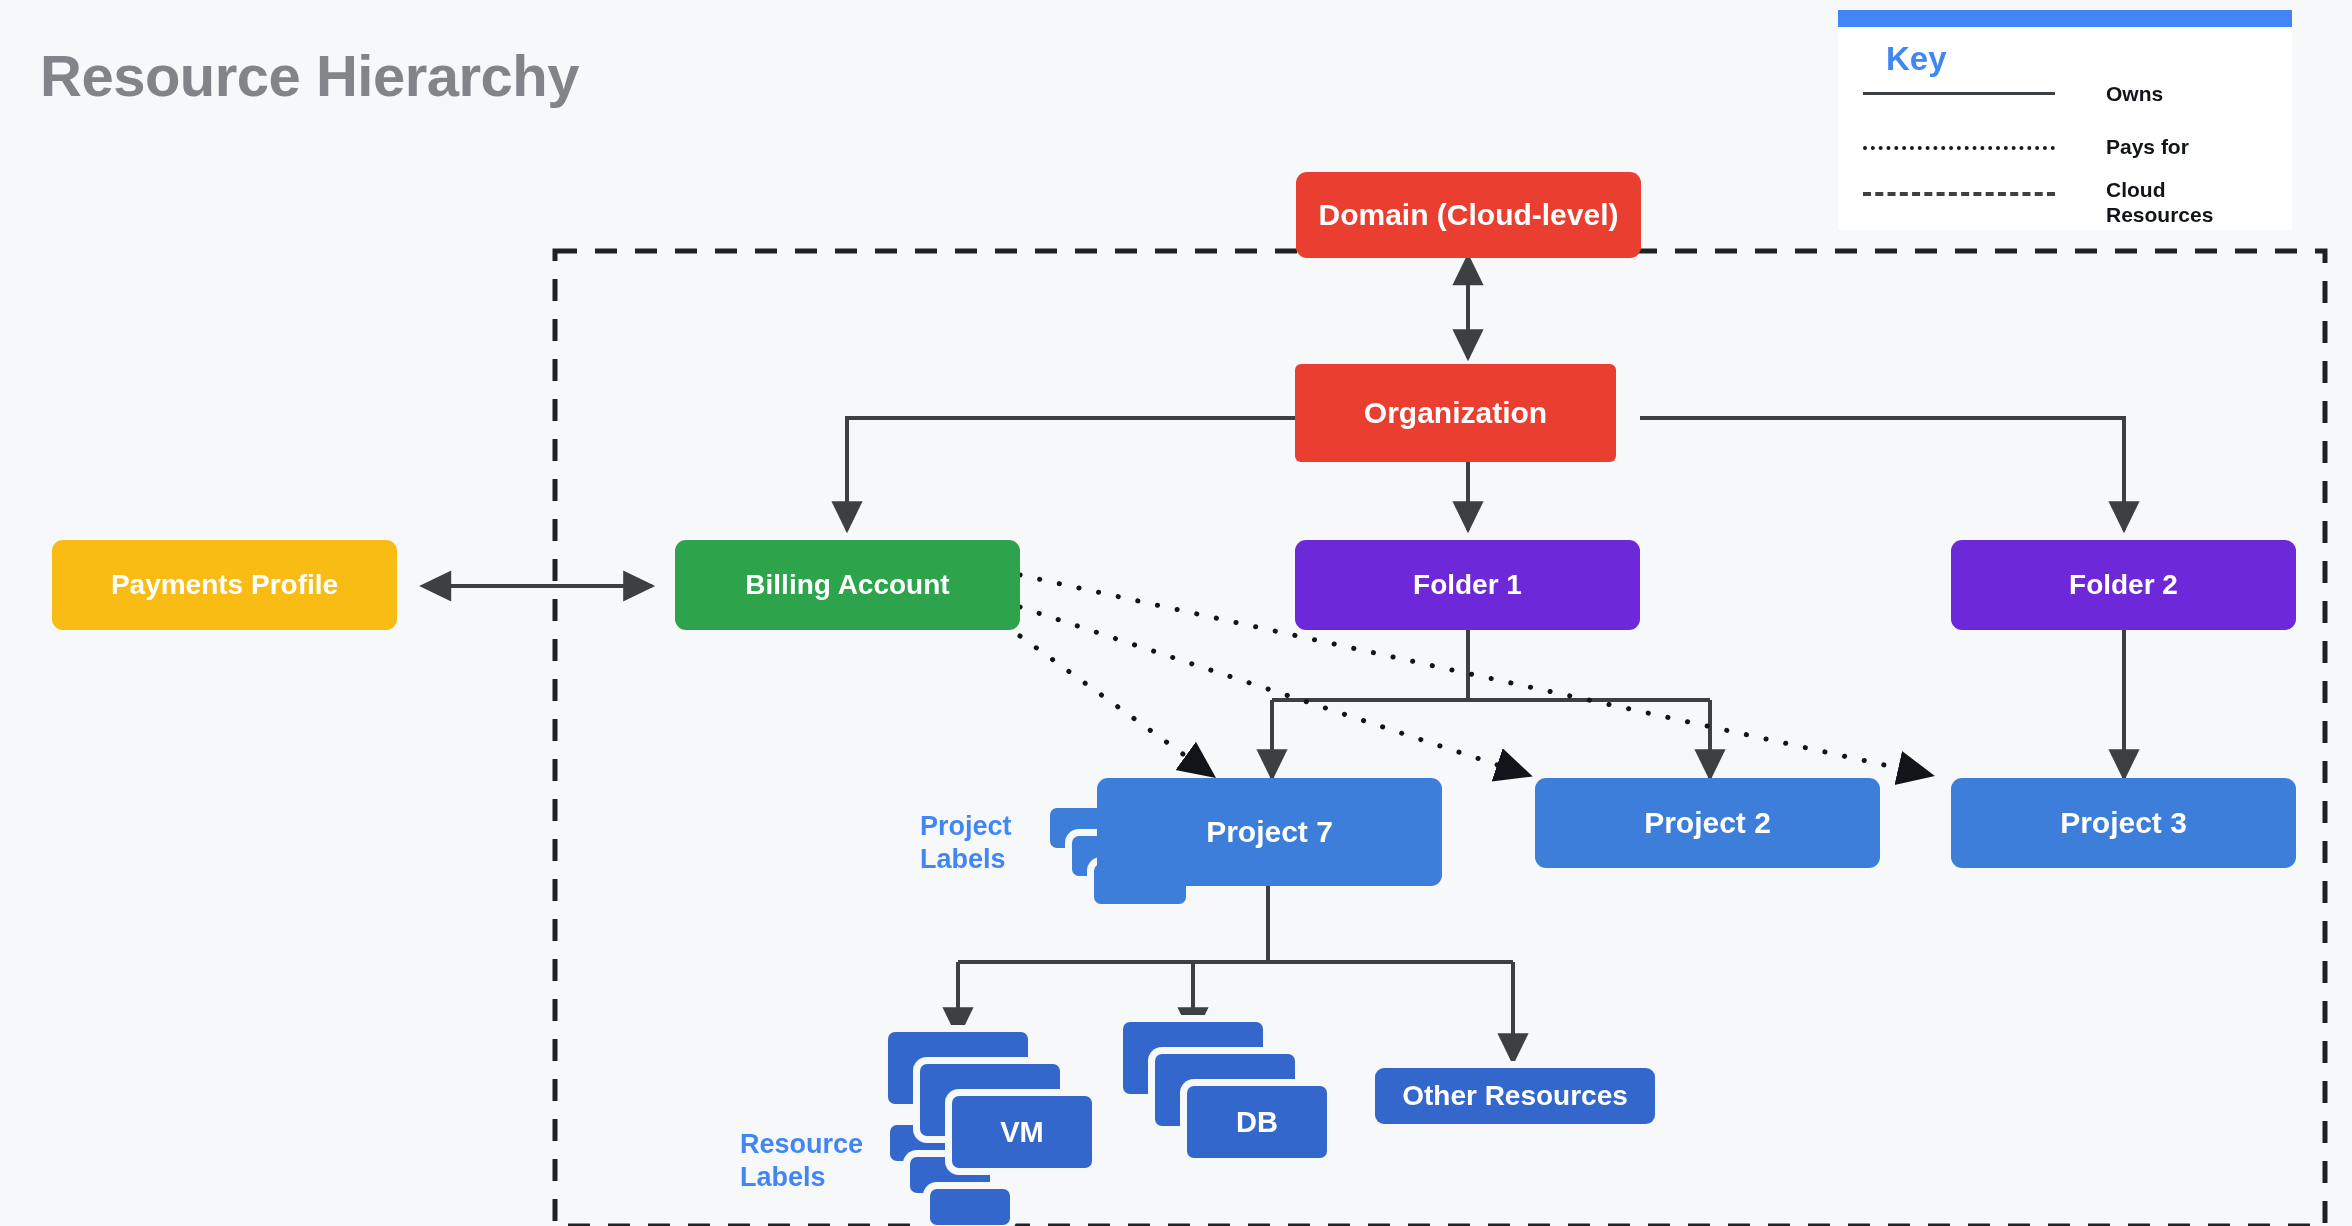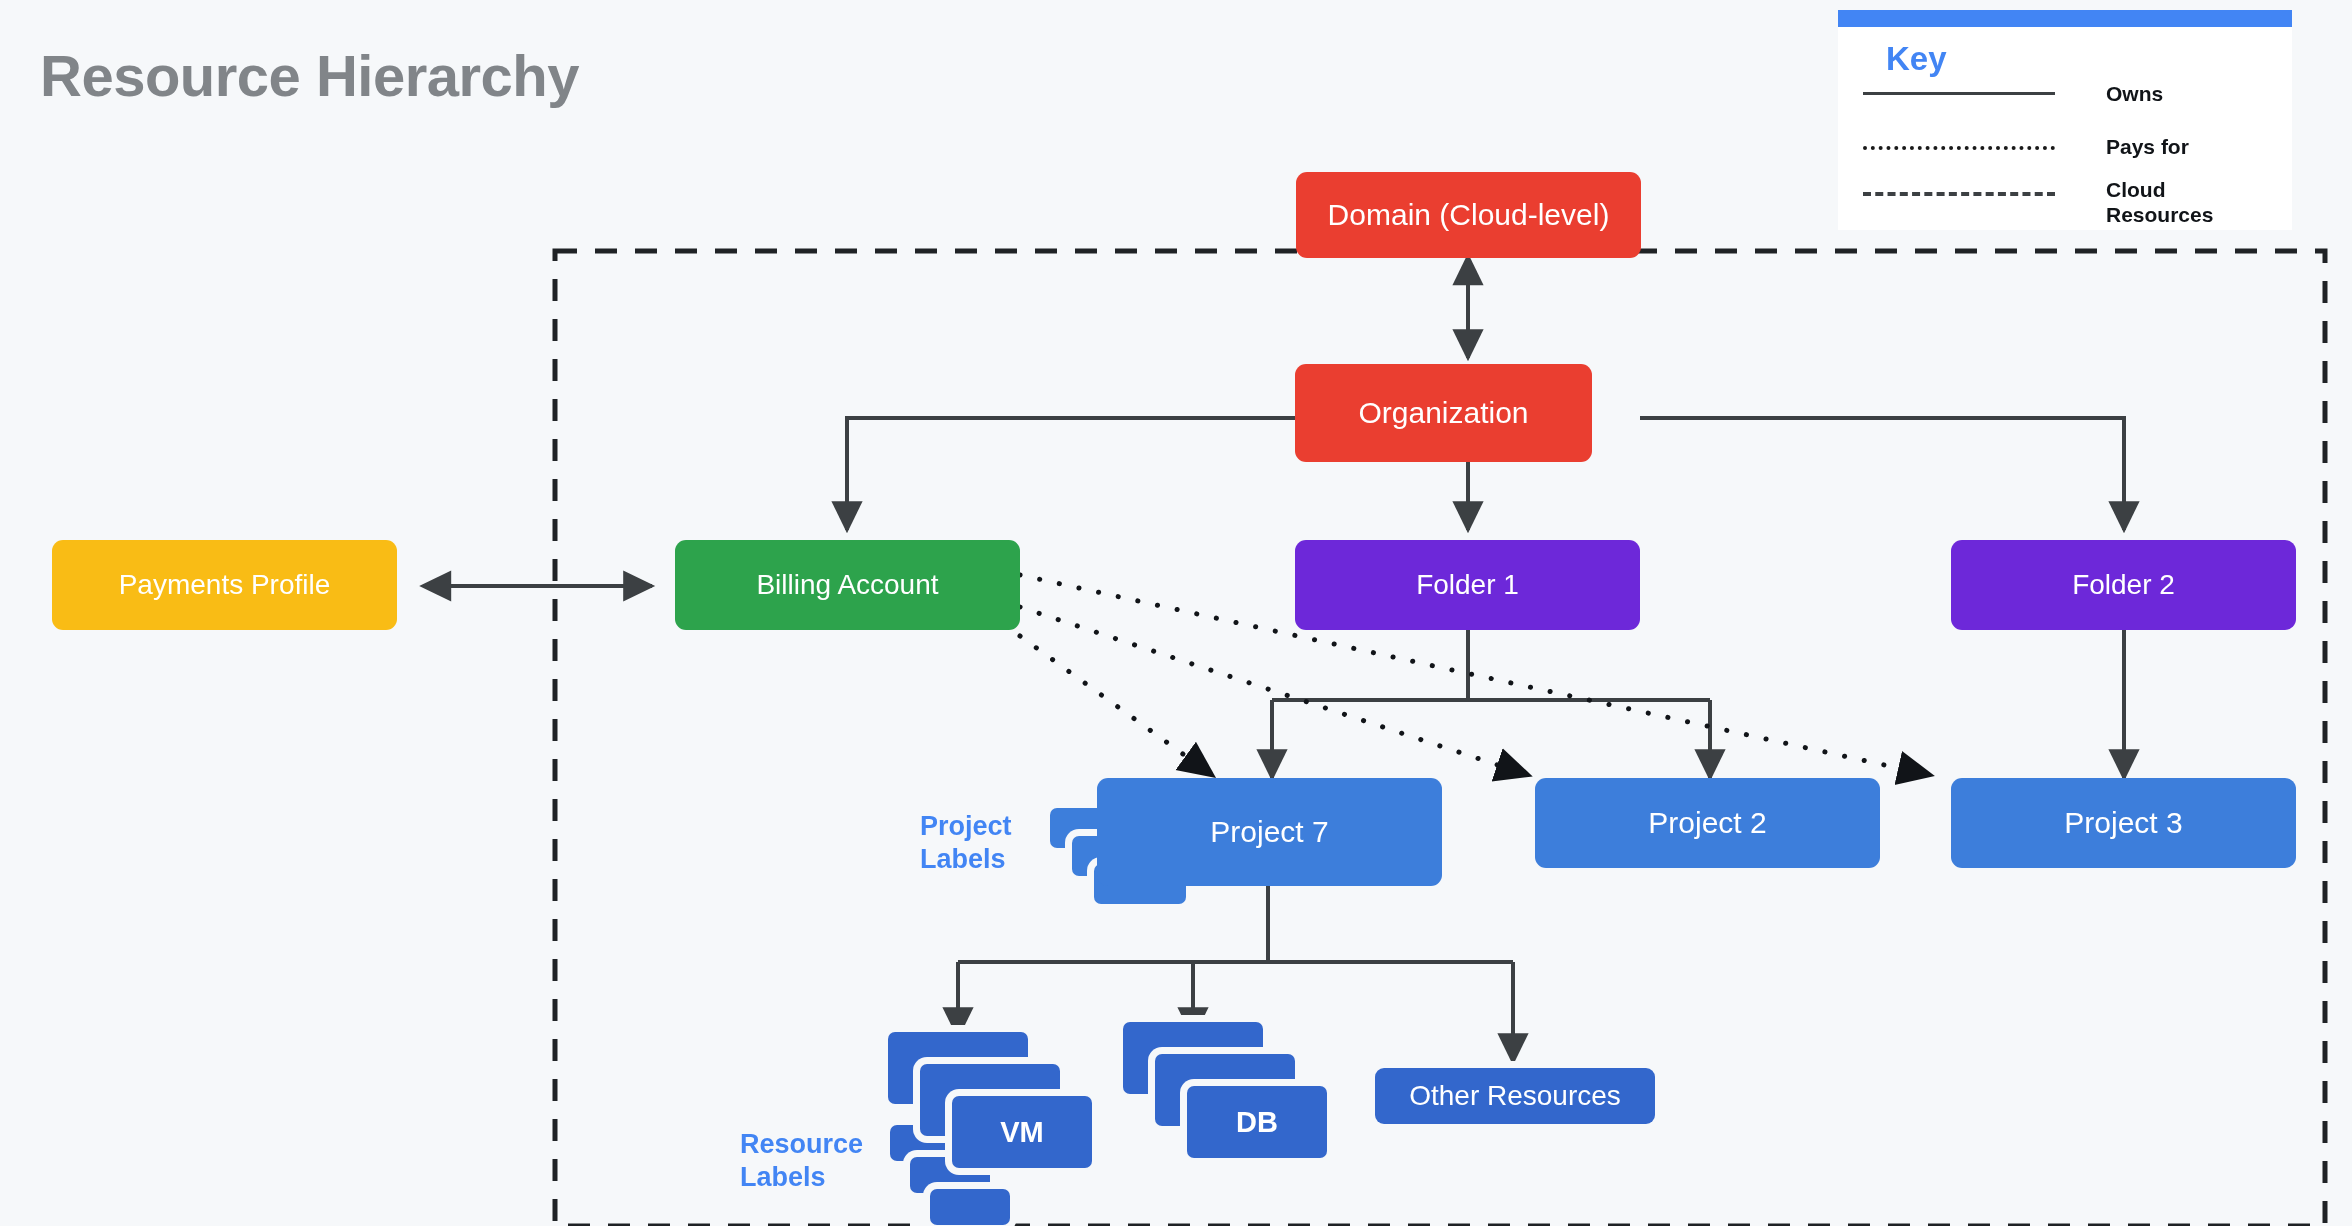--- a/index.html
+++ b/index.html
@@ -16,21 +16,21 @@
   .title {
     position: absolute; left: 40px; top: 42px;
     font-size: 58px; font-weight: 700; color: #818589;
     letter-spacing: -0.5px; white-space: nowrap;
   }
 
   
   .node {
     position: absolute;
     display: flex; align-items: center; justify-content: center;
-    color: #ffffff; font-weight: normal; text-align: center;
+    color: #ffffff; font-weight: bold; text-align: center;
     border-radius: 11px;
     line-height: 1.15;
   }
   .node.red    { background: #ea3e30; }
   .node.green  { background: #2da34c; }
   .node.amber  { background: #f9bc15; }
   .node.lblue  { background: #6d28d9; }
   .node.mblue  { background: #3d7edb; }
   .node.dblue  { background: #3367cc; }
 
@@ -121,21 +121,21 @@
 
     <line x1="1020" y1="575" x2="1930" y2="775" stroke="#111418" stroke-width="5" stroke-linecap="round" stroke-dasharray="0.1 20" marker-end="url(#ah-dot)"></line>
     <line x1="1020" y1="607" x2="1528" y2="775" stroke="#111418" stroke-width="5" stroke-linecap="round" stroke-dasharray="0.1 20" marker-end="url(#ah-dot)"></line>
     <line x1="1020" y1="636" x2="1212" y2="775" stroke="#111418" stroke-width="5" stroke-linecap="round" stroke-dasharray="0.1 20" marker-end="url(#ah-dot)"></line>
   </svg>
 
   <div class="node red" style="left:1296px; top:172px; width:345px; height:86px; font-size:30px;">
     <span>Domain (Cloud-level)</span>
   </div>
 
-  <div class="node red" style="left:1295px; top:364px; width:297px; height:98px; font-size:30px;">
+  <div class="node red" style="left:1295px; top:364px; width:321px; height:98px; font-size:30px;border-radius:6px;">
     <span>Organization</span>
   </div>
 
   <div class="node amber" style="left:52px; top:540px; width:345px; height:90px; font-size:28px;">
     <span>Payments Profile</span>
   </div>
 
   <div class="node green" style="left:675px; top:540px; width:345px; height:90px; font-size:28px;">
     <span>Billing Account</span>
   </div>

